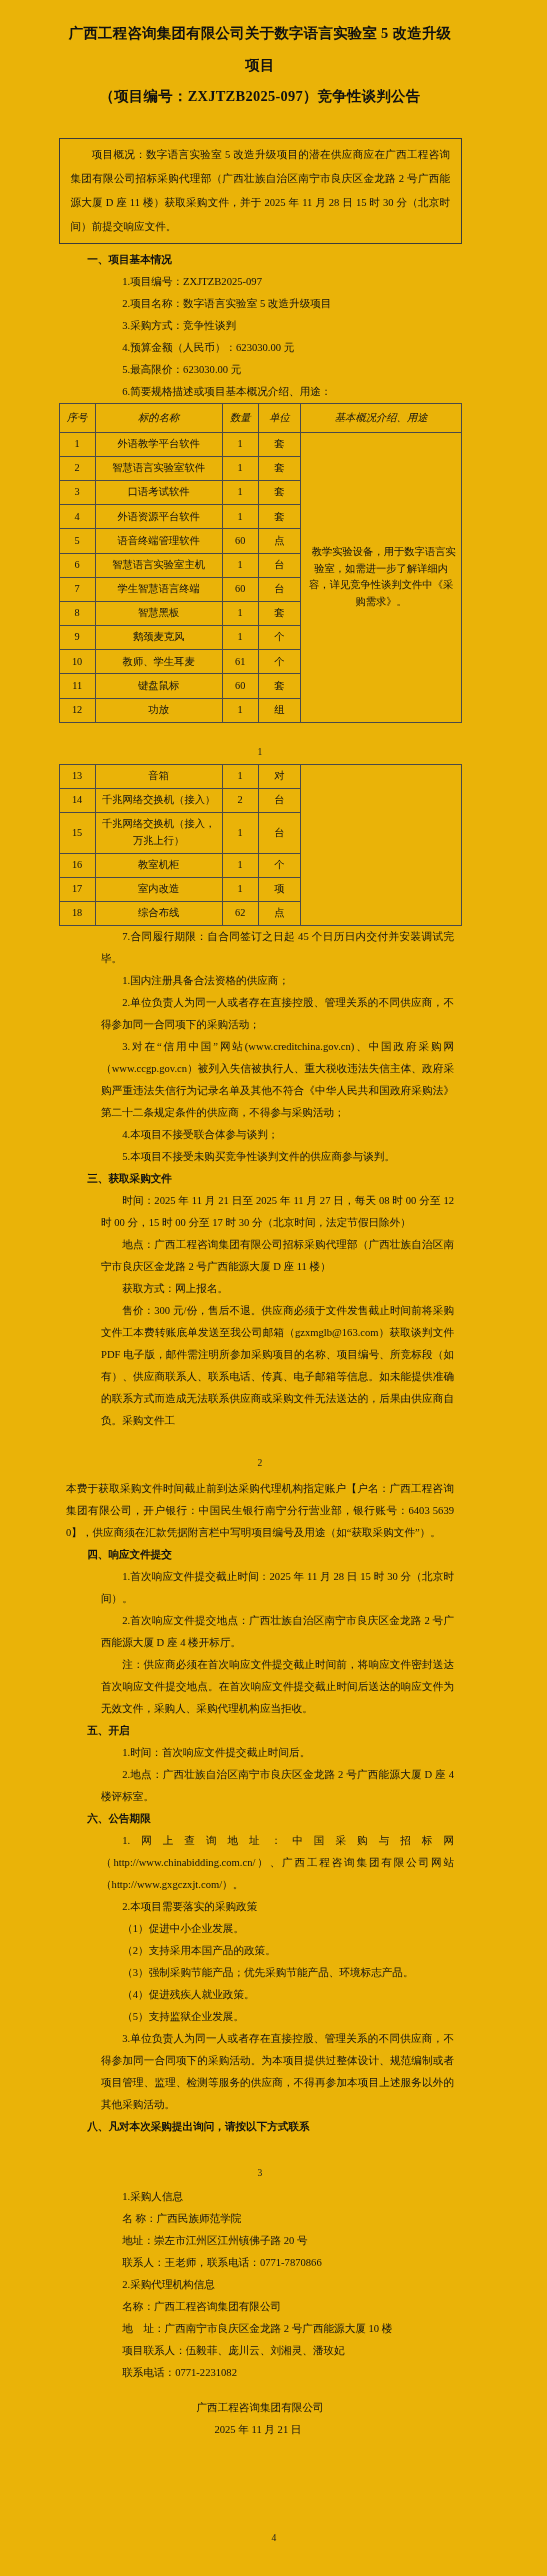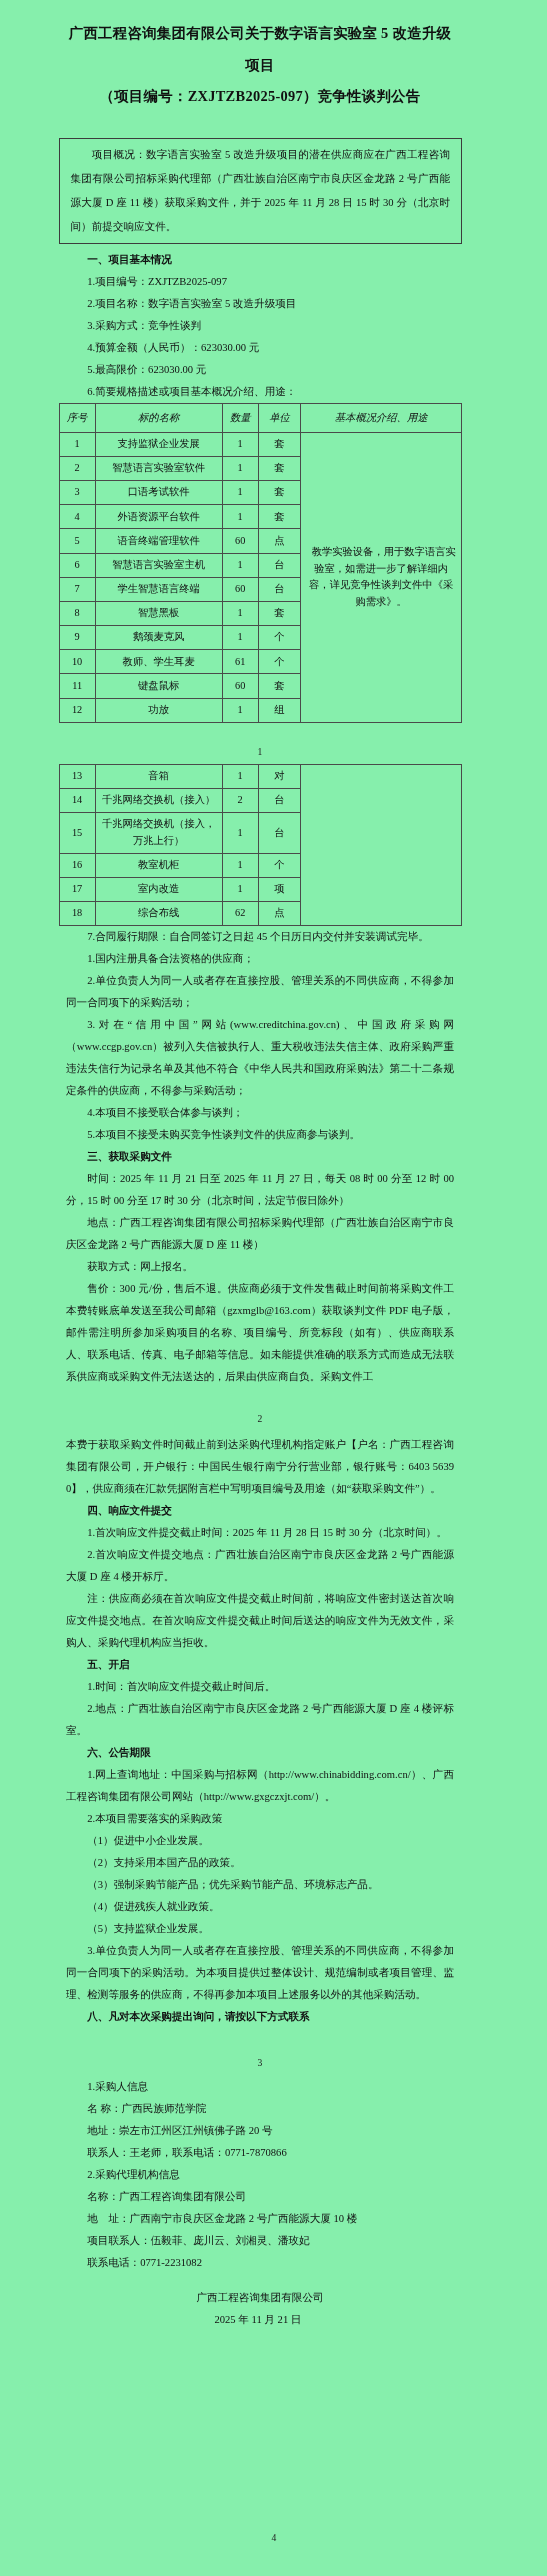--- a/index.html
+++ b/index.html
@@ -1,29 +1,29 @@
 <!DOCTYPE html>
 <html lang="zh" style="font-size:11px"><head>
 <meta charset="utf-8">
 <style>
   html,body { margin:0; padding:0; background:#ffffff; }
   .page {
     width:548px; height:2576px; margin:0 auto; position:relative;
-    background:#86efac; color:#111;
+    background:#eab308; color:#111;
     font-family:"Liberation Serif","DejaVu Serif",serif;
     box-sizing:border-box; padding:18px 94px 0 66px; overflow:hidden;
   }
   .title { font-size:14.4px; font-weight:bold; text-align:center; line-height:31.5px; margin:0 0 25px; letter-spacing:0.3px; }
   .box {
     border:1.4px solid #3c3c3c; box-sizing:border-box;
     margin:0 -8.2px 5.5px -7.5px; padding:4.1px 11px;
     font-size:10.6px; line-height:24px; text-align:justify; text-indent:2em;
   }
   p { margin:0; font-size:10.6px; line-height:22px; text-align:justify; }
-  p.i { text-indent:2em; }
+  p.i { text-indent:2em;margin-left:35px; }
   p.f { text-indent:0; }
   p.h { text-indent:2em; font-weight:bold; }
   .pagenum { text-align:center; font-size:9.6px; line-height:12.3px; color:#222; }
   #pn1 { margin:23px 0 5.5px; }
   #pn2 { margin:25px 0 8.2px; }
   #pn3 { margin:29px 0 6.8px; }
   #pn4 { position:absolute; bottom:31.5px; left:0; right:0; }
   table.t {
     border-collapse:collapse; table-layout:fixed;
     width:calc(100% + 15.7px); margin:0 -8.2px 0 -7.5px;
@@ -77,21 +77,21 @@
         <th>序号</th>
         <th>标的名称</th>
         <th>数量</th>
         <th>单位</th>
         <th>基本概况介绍、用途</th>
       </tr>
     </thead>
     <tbody id="t1body">
         <tr>
           <td>1</td>
-          <td>支持监狱企业发展</td>
+          <td>外语教学平台软件</td>
           <td>1</td>
           <td>套</td>
           <td rowspan="12" class="note">教学实验设备，用于数字语言实验室，如需进一步了解详细内容，详见竞争性谈判文件中《采购需求》。</td>
         </tr>
         <tr>
           <td>2</td>
           <td>智慧语言实验室软件</td>
           <td>1</td>
           <td>套</td>
         </tr>

